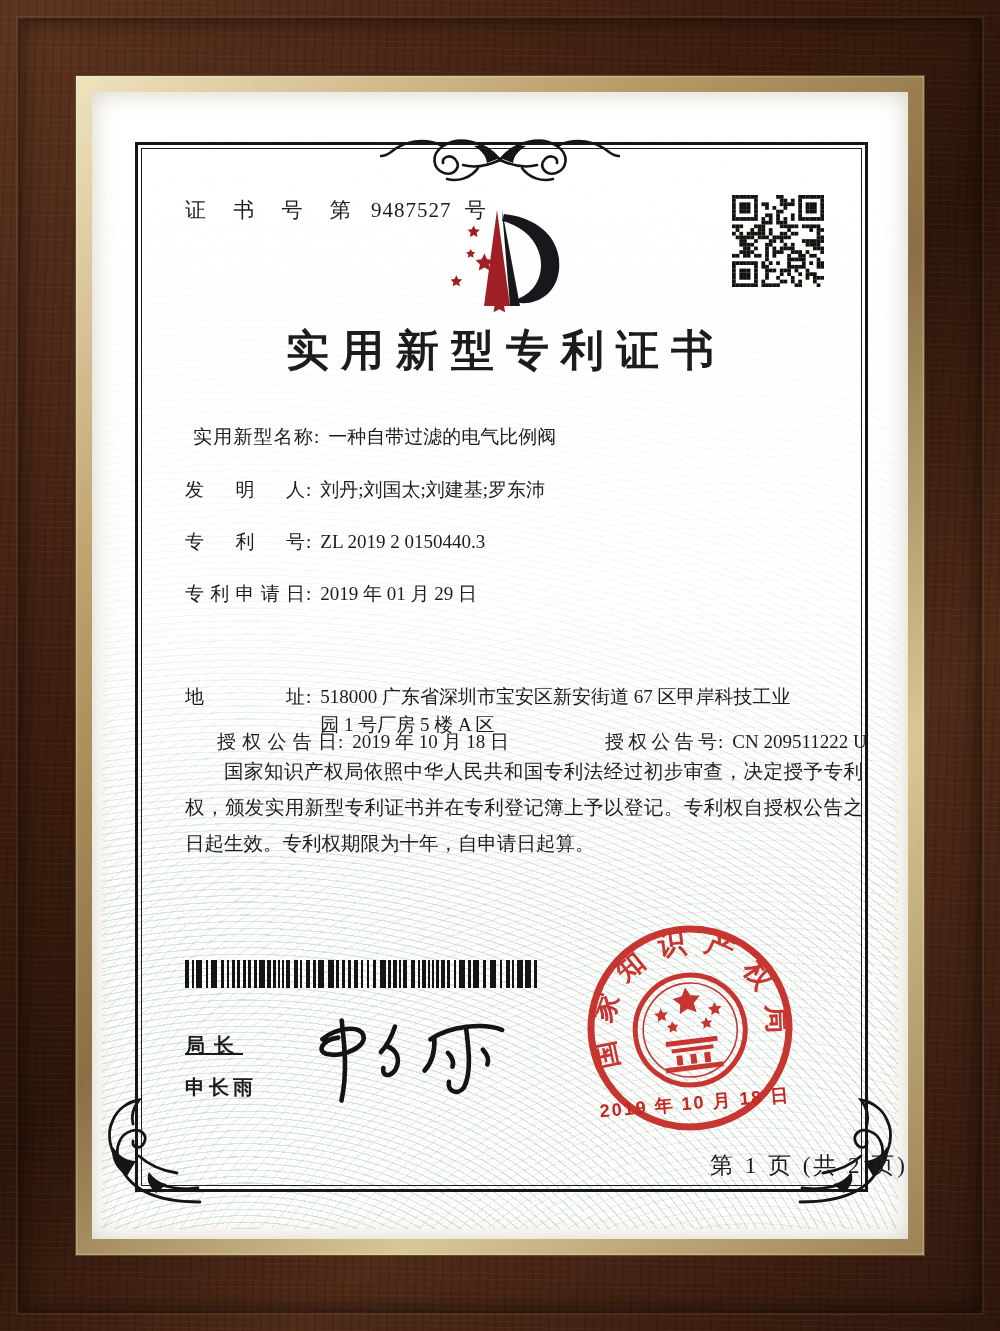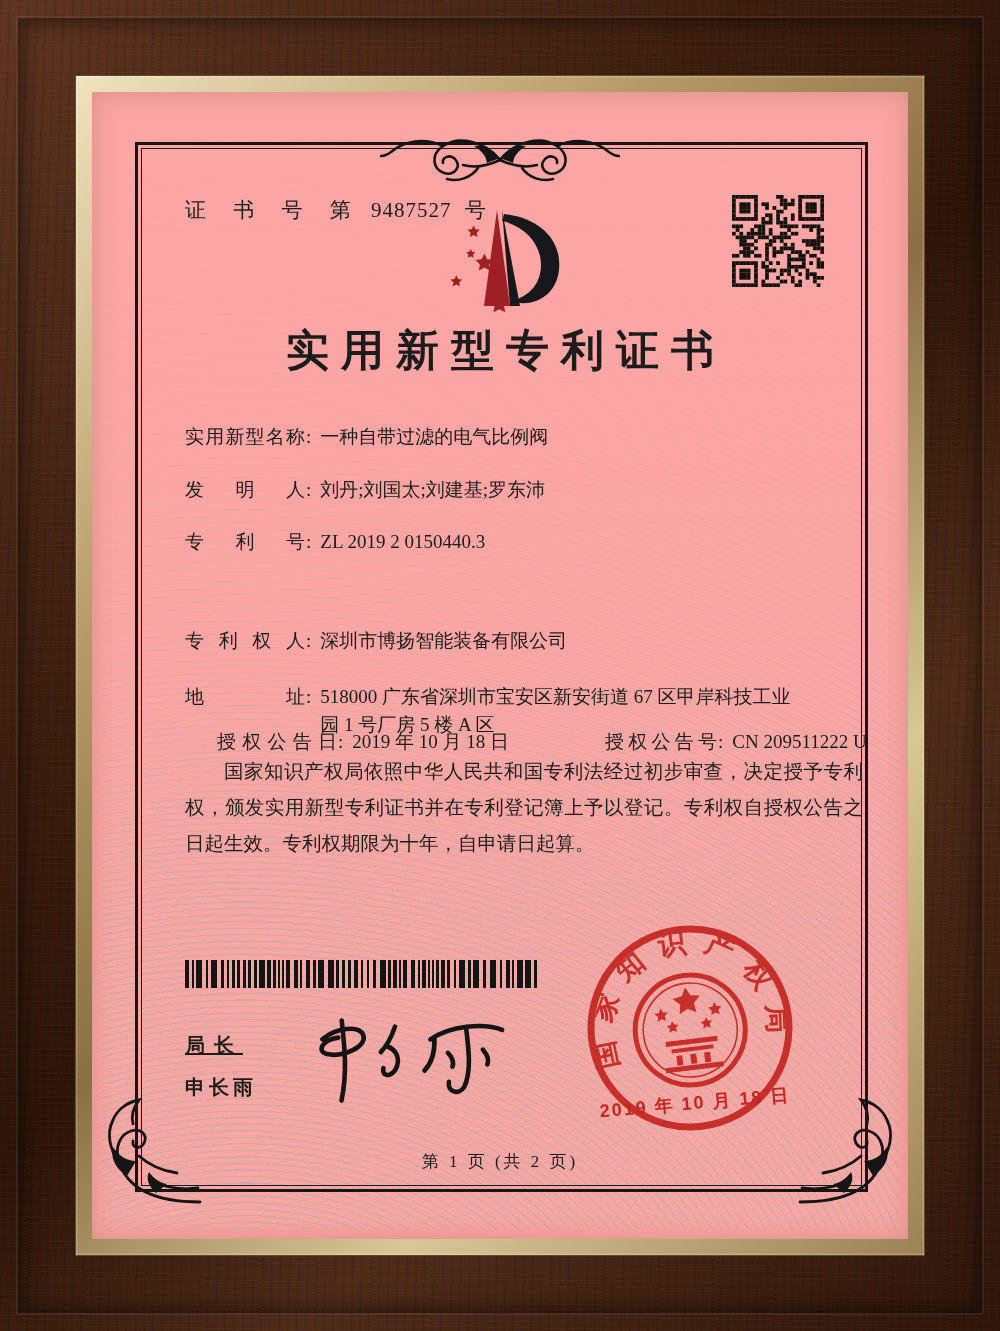--- a/index.html
+++ b/index.html
@@ -10,21 +10,21 @@
     background:linear-gradient(135deg,#5e3420 0%,#3a1c0d 35%,#2c1408 50%,#4f2b18 70%,#2e150a 100%);}
   .wood::before{content:"";position:absolute;inset:0;
     background:repeating-linear-gradient(92deg,rgba(0,0,0,.10) 0 2px,transparent 2px 9px),
                repeating-linear-gradient(1deg,rgba(255,255,255,.03) 0 1px,transparent 1px 6px);}
   .wood-ridge{position:absolute;inset:18px;border:2px solid rgba(0,0,0,.35);
     box-shadow:0 0 0 2px rgba(255,255,255,.06), inset 0 0 22px rgba(0,0,0,.55);}
   .gold{position:absolute;inset:76px;
     background:linear-gradient(135deg,#efe3bd 0%,#b89a66 28%,#8a6f44 50%,#d9c795 74%,#9c8154 100%);
     box-shadow:0 0 0 1px #5f4a2c, inset 0 0 3px rgba(255,255,255,.6);}
   
-  .paper{position:absolute;inset:92px;background:#fca5a5;overflow:hidden;
+  .paper{position:absolute;inset:92px;background:#ffffff;overflow:hidden;
     box-shadow:inset 0 0 24px rgba(110,85,45,.28);}
   .guilloche{position:absolute;inset:10px;pointer-events:none;
     background:
       repeating-radial-gradient(130% 75% at 18% 118%, rgba(110,180,150,.30) 0 1.4px, transparent 1.4px 8px),
       repeating-radial-gradient(130% 80% at 82% 122%, rgba(225,175,175,.22) 0 1.4px, transparent 1.4px 10px),
       repeating-radial-gradient(150% 90% at 50% 130%, rgba(200,210,150,.16) 0 1.2px, transparent 1.2px 12px);
     -webkit-mask-image:linear-gradient(180deg,transparent 0%,rgba(0,0,0,.25) 45%,#000 72%,#000 100%);
             mask-image:linear-gradient(180deg,transparent 0%,rgba(0,0,0,.25) 45%,#000 72%,#000 100%);}
   .inner-border{position:absolute;left:43px;top:50px;right:40px;bottom:47px;
     border:3px solid #161616;}
@@ -51,21 +51,21 @@
   .barcode i{display:block;background:#141414;height:100%;}
   .comm{left:93px;top:940px;font-family:"Liberation Sans","DejaVu Sans",sans-serif;
         font-size:20px;font-weight:600;}
   .comm .t{letter-spacing:9px;text-decoration:underline;}
   .comm .n{margin-top:15px;letter-spacing:4px;}
   .sig{left:205px;top:912px;width:235px;height:105px;transform:rotate(-2deg);}
   .seal{left:491px;top:829px;width:214px;height:214px;transform:rotate(-7deg);opacity:.92;}
   .sealdate{left:496px;top:999px;width:214px;text-align:center;color:#c42620;
             font-size:18px;font-weight:bold;letter-spacing:2px;transform:rotate(-5deg);
             font-family:"Liberation Sans","DejaVu Sans",sans-serif;}
-  .footer{left:0;right:0;top:1058px;text-align:center;font-size:17px;letter-spacing:3px;}
+  .footer{left:0;right:0;top:1058px;text-align:right;font-size:23px;letter-spacing:3px;}
 </style>
 </head>
 <body>
 
 <div class="wood"></div>
 <div class="wood-ridge"></div>
 <div class="gold"></div>
 
 <div class="paper">
   <div class="guilloche"></div>
@@ -426,31 +426,31 @@
       <rect x="10" y="24" width="1.02" height="1.02" fill="#14120f"></rect>
       <rect x="11" y="24" width="1.02" height="1.02" fill="#14120f"></rect>
       <rect x="12" y="24" width="1.02" height="1.02" fill="#14120f"></rect>
       <rect x="17" y="24" width="1.02" height="1.02" fill="#14120f"></rect>
       <rect x="18" y="24" width="1.02" height="1.02" fill="#14120f"></rect>
       <rect x="23" y="24" width="1.02" height="1.02" fill="#14120f"></rect>
     </svg>
 
   <div class="abs title">实用新型专利证书</div>
 
-  <div class="abs frow" style="top:331px;">
+  <div class="abs frow" style="top:331px;margin-left:8px;">
     <span class="flabel">实用新型名称</span><span class="fcolon">:</span><span class="fvalue">一种自带过滤的电气比例阀</span>
   </div>
   <div class="abs frow" style="top:384px;">
     <span class="flabel">发明人</span><span class="fcolon">:</span><span class="fvalue">刘丹;刘国太;刘建基;罗东沛</span>
   </div>
   <div class="abs frow" style="top:436px;">
     <span class="flabel">专利号</span><span class="fcolon">:</span><span class="fvalue">ZL 2019 2 0150440.3</span>
   </div>
-  <div class="abs frow" style="top:535px;">
-    <span class="flabel">专利权人</span><span class="fcolon">:</span><span class="fvalue">深圳市博扬智能装备有限公司</span>
+  <div class="abs frow" style="top:488px;">
+    <span class="flabel">专利申请日</span><span class="fcolon">:</span><span class="fvalue">2019 年 01 月 29 日</span>
   </div>
   <div class="abs frow" style="top:591px;">
     <span class="flabel">地址</span><span class="fcolon">:</span><span class="fvalue">518000 广东省深圳市宝安区新安街道 67 区甲岸科技工业园 1 号厂房 5 楼 A 区</span>
   </div>
   <div class="abs frow" style="top:636px;margin-left:32px;">
     <span class="flabel">授权公告日</span><span class="fcolon">:</span><span class="fvalue">2019 年 10 月 18 日</span>
     <span class="pair2">
       <span class="flabel" style="width:112px">授权公告号</span><span class="fcolon">:</span><span class="fvalue">CN 209511222 U</span>
     </span>
   </div>

